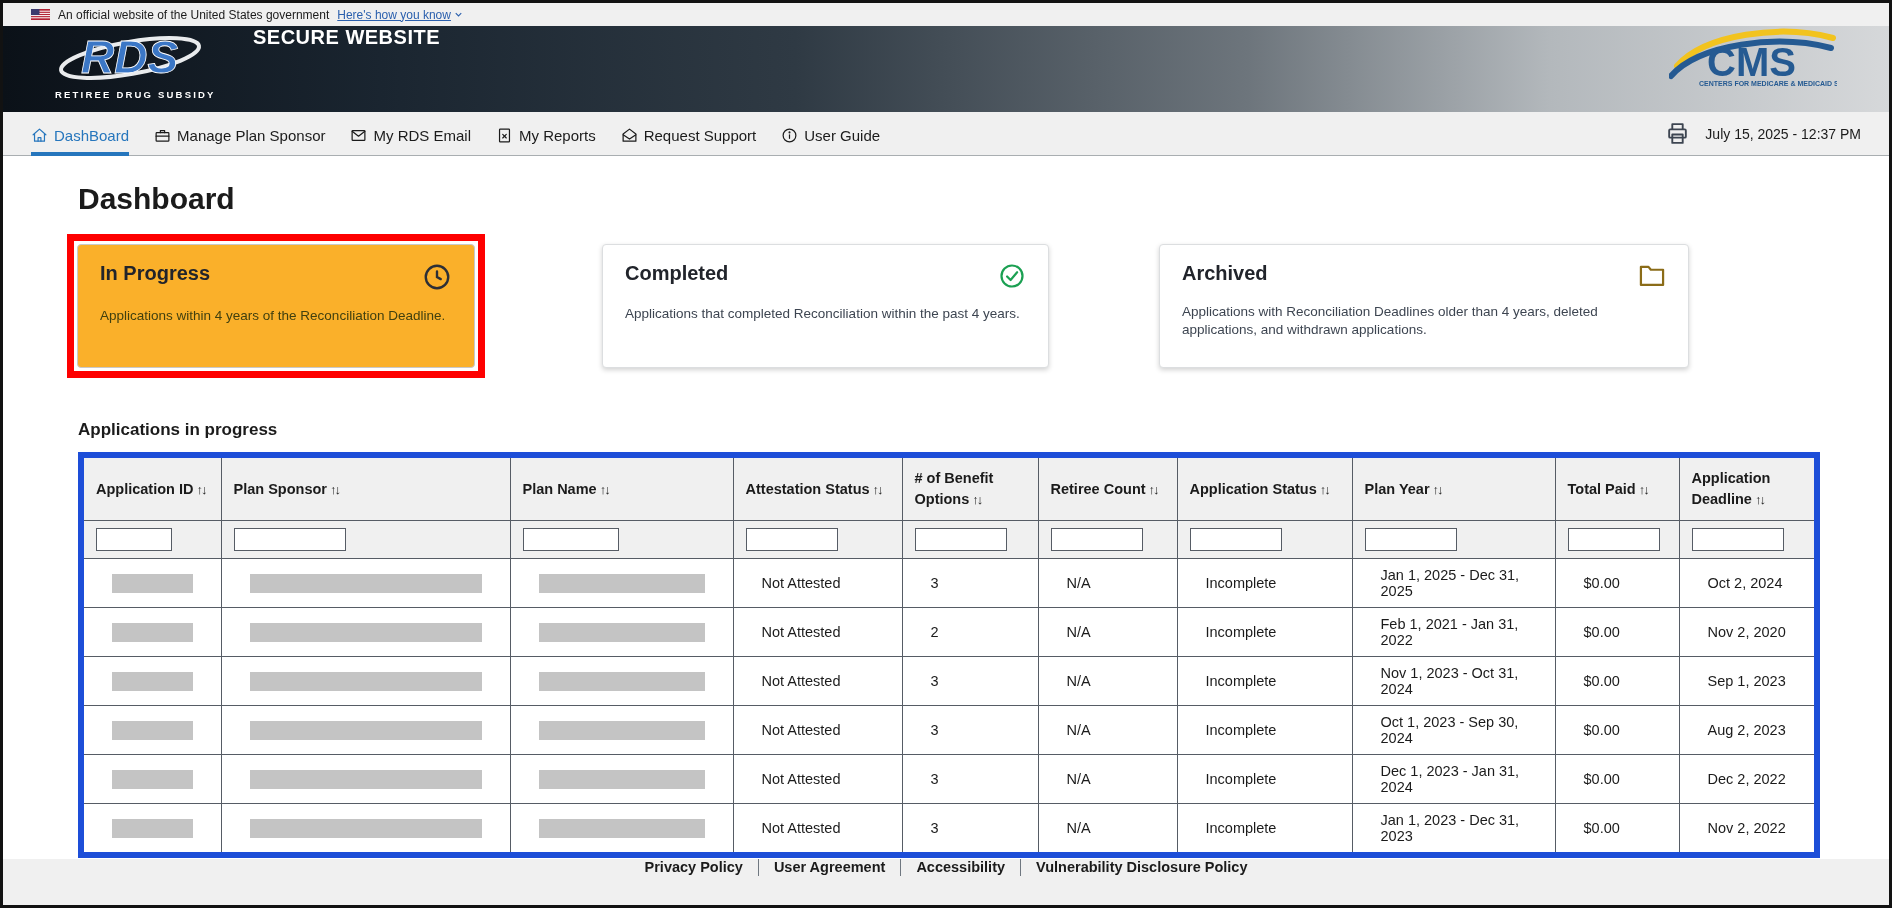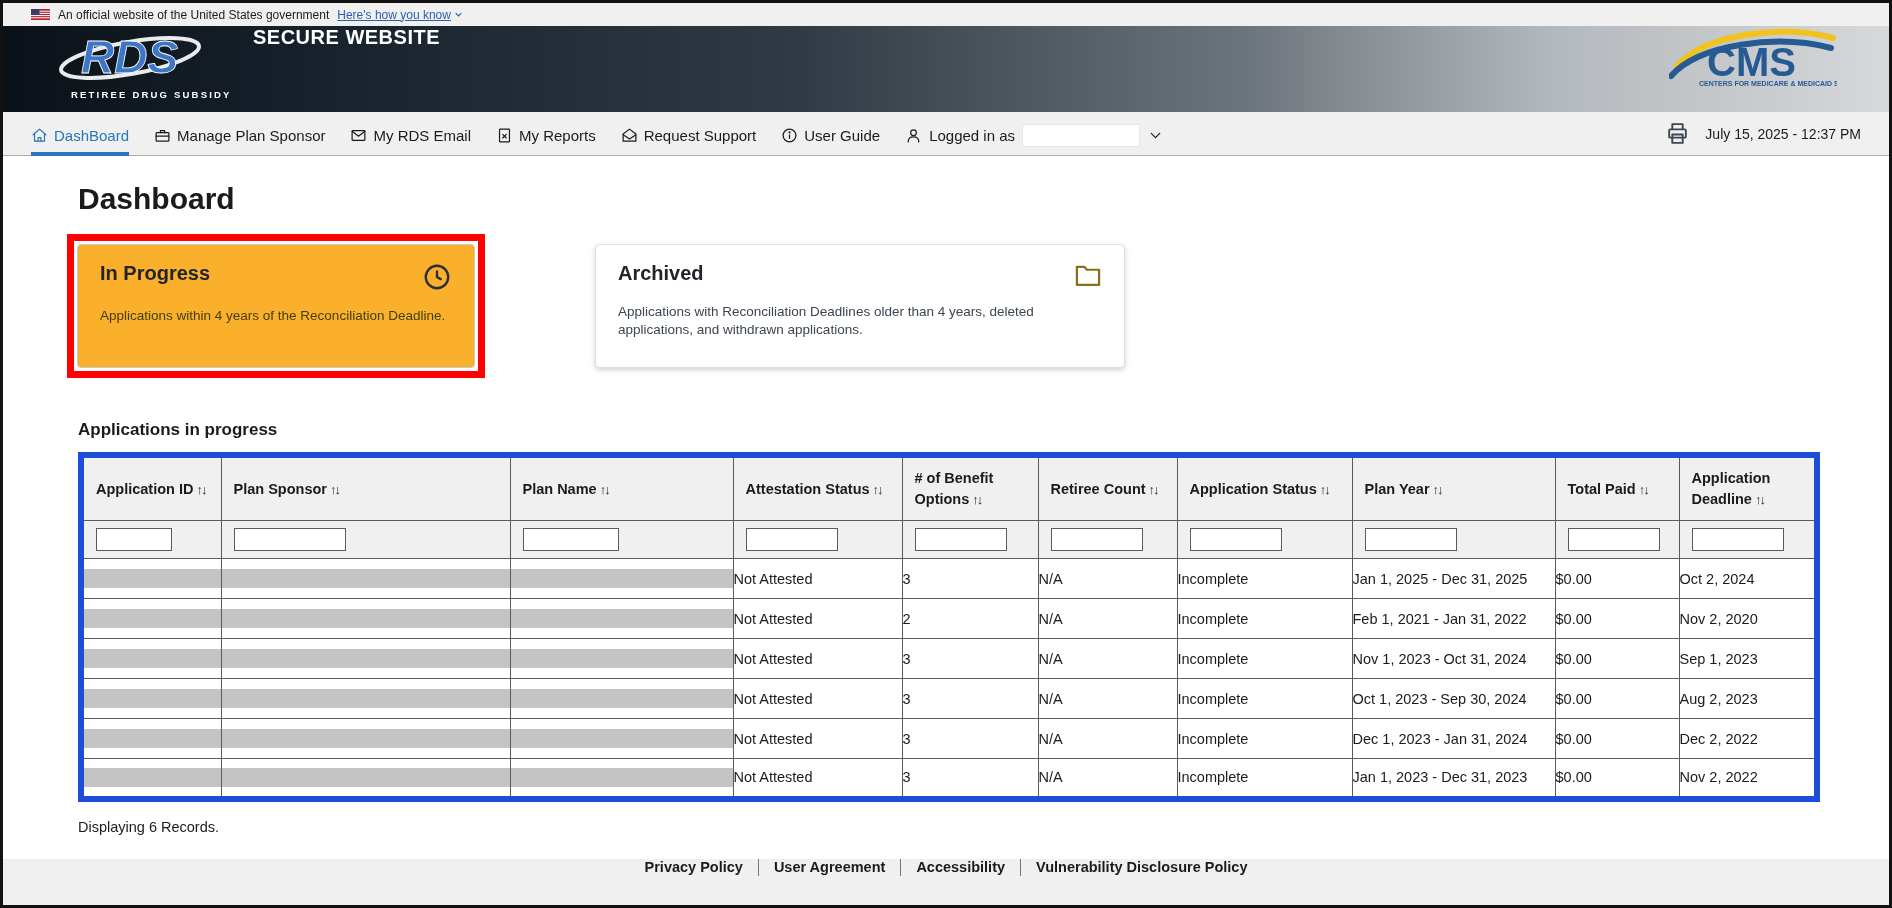--- a/index.html
+++ b/index.html
@@ -11,21 +11,21 @@
   .gov-banner { height:23px; background:#f0f0f0; display:flex; align-items:center; padding-left:28px; gap:8px; font-size:12px; flex:0 0 auto; }
   .gov-banner .flag { flex:0 0 auto; display:block; }
   .gov-link { color:#2a5fad; display:inline-flex; align-items:center; gap:2px; font-size:12px; }
   .gov-link span { text-decoration:underline; }
   .chev { width:11px; height:11px; stroke:#2a5fad; fill:none; stroke-width:2.4; }
 
   
   .site-header { height:86px; flex:0 0 auto; display:flex; align-items:flex-start; padding:0 38px 9px 52px;
     background:linear-gradient(90deg,#0b1118 0%,#1a2530 20%,#2f3a44 42%,#6d757c 66%,#b3b8bc 82%,#d6d8da 100%); }
   .rds-logo { position:relative; width:150px; height:72px; margin-top:2px; }
-  .rds-sub { position:absolute; left:16px; bottom:0; width:100%; text-align:center; color:#fff; font-size:9.5px; letter-spacing:2.2px; font-weight:700; text-transform:uppercase; white-space:nowrap; }
+  .rds-sub { position:absolute; left:0; bottom:0; width:100%; text-align:center; color:#fff; font-size:9.5px; letter-spacing:2.2px; font-weight:700; text-transform:uppercase; white-space:nowrap; }
   .site-title { color:#fff; font-weight:700; font-size:20px; letter-spacing:.5px; margin-left:48px; }
   .cms-logo { margin-left:auto; margin-right:14px; }
 
   
   .main-nav { height:44px; flex:0 0 auto; background:#f0f0f0; border-bottom:1px solid #a9aeb1; display:flex; align-items:center; padding:0 28px; gap:25px; font-size:15px; }
   .nav-item { display:flex; align-items:center; gap:6px; color:#1b1b1b; cursor:pointer; height:44px; padding-top:3px; }
   .nav-item svg { width:17px; height:17px; stroke:currentColor; fill:none; stroke-width:1.7; stroke-linecap:round; stroke-linejoin:round; }
   .nav-item.active { color:#2676bd; border-bottom:4px solid #2676bd; padding-top:7px; }
   .login-group { display:flex; align-items:center; gap:7px; height:44px; padding-top:3px; }
   .login-group svg { width:17px; height:17px; stroke:#1b1b1b; fill:none; stroke-width:1.7; stroke-linecap:round; stroke-linejoin:round; }
@@ -54,21 +54,21 @@
   h2.table-heading { font-size:17px; font-weight:700; margin:42px 0 12px; }
   table.apps { border-collapse:collapse; width:1736px; font-size:14.5px; border:6px solid #1d4ed8; table-layout:fixed; }
   .apps th, .apps td { border:1px solid #565c65; }
   .apps thead th { background:#f0f0f0; text-align:left; font-weight:700; padding:10px 12px; height:63px; vertical-align:middle; line-height:1.45; cursor:pointer; }
   .sort { font-size:13px; letter-spacing:-2px; padding-left:3px; }
   .filter-row td { background:#f0f0f0; padding:7px 12px; height:38px; }
   .filter-row input { height:23px; width:92px; border:1px solid #565c65; background:#fff; padding:0 4px; font-size:13px; }
   .filter-row td:nth-child(1) input { width:76px; }
   .filter-row td:nth-child(2) input { width:112px; }
   .filter-row td:nth-child(3) input { width:96px; }
-  .apps tbody td { background:#fff; padding:8px 0; height:40px; }
+  .apps tbody td { background:#fff; padding:8px 28px; height:40px; }
   .redacted { background:#c4c4c4; height:19px; width:100%; }
 
   .records { font-size:14.5px; margin-top:17px; }
   .secure-area { display:flex; align-items:center; gap:6px; margin-top:22px; font-size:14px; }
   .secure-area svg { width:15px; height:17px; stroke:#1b1b1b; fill:none; stroke-width:1.7; stroke-linejoin:round; }
 
   
   footer { height:46px; flex:0 0 auto; background:#f0f0f0; display:flex; align-items:flex-start; justify-content:center; gap:15px; font-size:14.5px; font-weight:700; }
   footer a { color:#1b1b1b; cursor:pointer; }
   .f-div { width:0; height:17px; border-left:1px solid #6f7780; }
@@ -157,31 +157,20 @@
       <span>Request Support</span>
     </a>
     <a class="nav-item">
       <svg viewBox="0 0 24 24">
           <circle cx="12" cy="12" r="9"></circle>
           <path d="M12 11 v5"></path>
           <circle cx="12" cy="7.6" r="0.6" fill="currentColor"></circle>
         </svg>
       <span>User Guide</span>
     </a>
-    <div class="login-group">
-      <svg viewBox="0 0 24 24">
-          <circle cx="12" cy="8" r="4"></circle>
-          <path d="M4.5 21 c0-5 3.5-7 7.5-7 s7.5 2 7.5 7"></path>
-        </svg>
-      <span>Logged in as</span>
-      <span class="login-box"></span>
-      <svg class="chev" style="stroke:#1b1b1b" viewBox="0 0 24 24">
-          <path d="M6 9l6 6 6-6"></path>
-        </svg>
-    </div>
     <div class="nav-right">
       <span class="printer-btn">
         <svg viewBox="0 0 24 24">
             <path d="M7 8 V3 h10 v5"></path>
             <rect x="4" y="8" width="16" height="8" rx="1"></rect>
             <rect x="7" y="13" width="10" height="8"></rect>
           </svg>
       </span>
       <span class="datetime">July 15, 2025 - 12:37 PM</span>
     </div>
@@ -199,20 +188,32 @@
               <svg width="30" height="30" viewBox="0 0 24 24" fill="none" stroke="#2c2f36" stroke-width="1.9" stroke-linecap="round">
                   <circle cx="12" cy="12" r="9"></circle>
                   <path d="M12 7.5 V12 L15 13.7"></path>
                 </svg>
             </span>
           </div>
           <div class="card-desc">Applications within 4 years of the Reconciliation Deadline.</div>
         </div>
       </div>
 
+      <div class="card card-completed">
+        <div class="card-head">
+          <span class="card-title">Completed</span>
+          <span class="card-icon">
+            <svg width="28" height="28" viewBox="0 0 24 24" fill="none" stroke="#1ba052" stroke-width="1.9" stroke-linecap="round" stroke-linejoin="round">
+                <circle cx="12" cy="12" r="9"></circle>
+                <path d="M7.8 12.4 l3 3 5.6-6.6"></path>
+              </svg>
+          </span>
+        </div>
+        <div class="card-desc">Applications that completed Reconciliation within the past 4 years.</div>
+      </div>
 
       <div class="card card-archived">
         <div class="card-head">
           <span class="card-title">Archived</span>
           <span class="card-icon">
             <svg width="28" height="26" viewBox="0 0 24 22" fill="none" stroke="#8b6c18" stroke-width="1.9" stroke-linejoin="round">
                 <path d="M2.5 4 h6.5 l2 2.5 h10.5 v13 H2.5 Z"></path>
               </svg>
           </span>
         </div>

